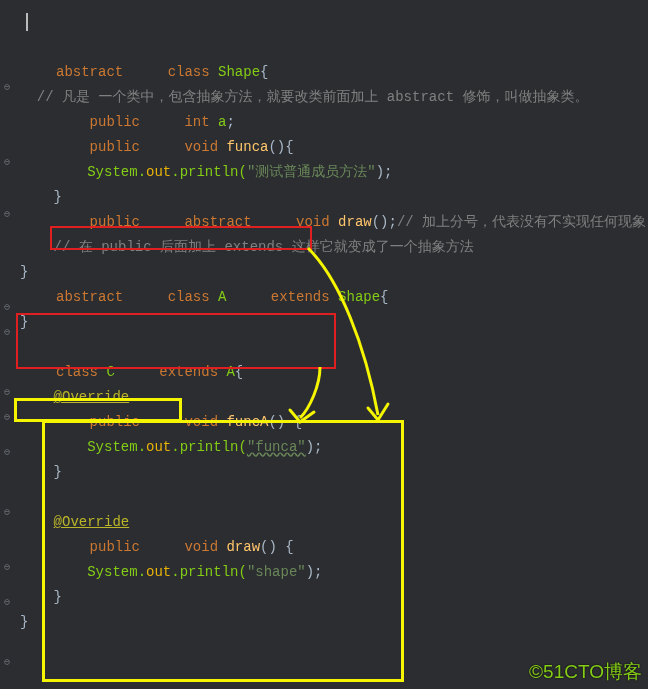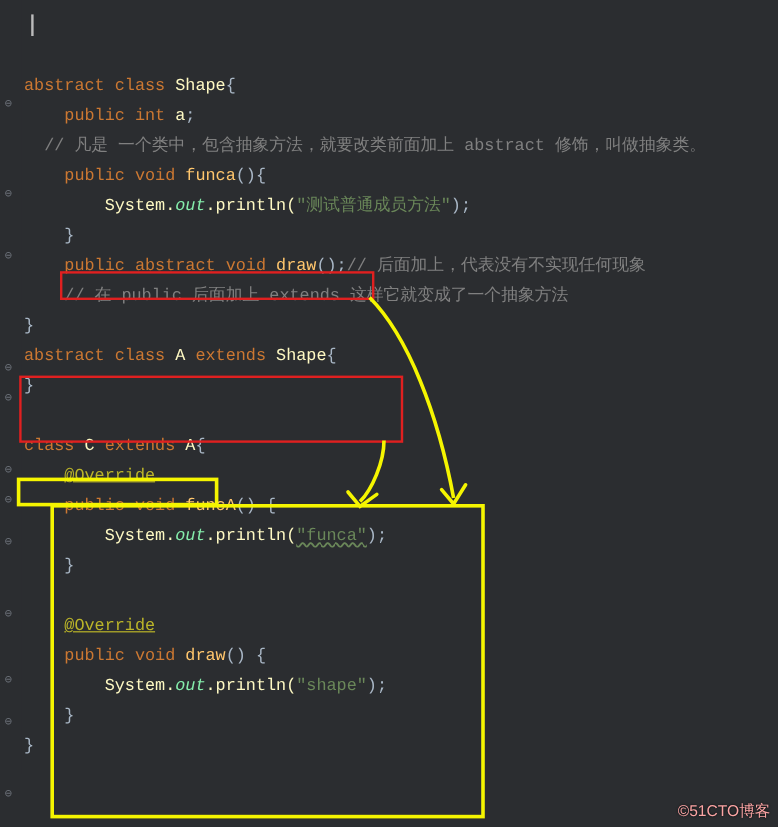--- a/index.html
+++ b/index.html
@@ -31,28 +31,28 @@
   left: 4px;
   color: #6a6f77;
   font-size: 10px;
   user-select: none;
 }
 .code-line {
   white-space: pre;
   height: 25px;
   position: relative;
 }
-.kw { color: #cc7832; }
+.kw { color: #cc7832; margin-left: 36px; }
 .method { color: #ffc66d; }
 .str { color: #6a8759; }
 .str-u { color: #6a8759; text-decoration: underline wavy #6a8759; }
 .comment { color: #808080; }
-.field { color: #86efac; font-style: italic; }
+.field { color: #eab308; }
 .anno { color: #bbb529; text-decoration: underline; }
-.ident { color: #fef9c3; }
+.ident { color: #84cc16; }
 .punc { color: #a9b7c6; }
 .cursor {
   display: inline-block;
   width: 2px;
   height: 18px;
   background: #bbbbbb;
   vertical-align: middle;
   margin-left: 6px;
 }
 
@@ -63,23 +63,23 @@
 }
 .yellow-box {
   position: absolute;
   border: 3px solid #f5f500;
   pointer-events: none;
 }
 .watermark {
   position: absolute;
   right: 6px;
   bottom: 4px;
-  color: #fca5a5;
+  color: #84cc16;
   font-family: sans-serif;
-  font-size: 13px;
+  font-size: 19px;
   text-shadow: 0 0 2px #000;
 }
 svg.arrows {
   position: absolute;
   left: 0;
   top: 0;
   pointer-events: none;
 }
 </style>
 </head>
@@ -99,31 +99,31 @@
     <span class="fold" style="top:555px">⊖</span>
     <span class="fold" style="top:590px">⊖</span>
     <span class="fold" style="top:650px">⊖</span>
   </div>
 
   <div class="code-line"><span class="cursor"></span></div>
   <div class="code-line"></div>
 
   <div class="code-line"><span class="kw">abstract</span> <span class="kw">class</span> <span class="ident">Shape</span><span class="punc">{</span></div>
 
+  <div class="code-line">  <span class="comment">// 凡是 一个类中，包含抽象方法，就要改类前面加上 abstract 修饰，叫做抽象类。</span></div>
+
   <div class="code-line">    <span class="kw">public</span> <span class="kw">int</span> <span class="ident">a</span><span class="punc">;</span></div>
-
-  <div class="code-line">  <span class="comment">// 凡是 一个类中，包含抽象方法，就要改类前面加上 abstract 修饰，叫做抽象类。</span></div>
 
   <div class="code-line">    <span class="kw">public</span> <span class="kw">void</span> <span class="method">funca</span><span class="punc">(){</span></div>
 
   <div class="code-line">        <span class="ident">System.</span><span class="field">out</span><span class="ident">.println(</span><span class="str">"测试普通成员方法"</span><span class="punc">);</span></div>
 
   <div class="code-line">    <span class="punc">}</span></div>
 
-  <div class="code-line">    <span class="kw">public</span> <span class="kw">abstract</span> <span class="kw">void</span> <span class="method">draw</span><span class="punc">();</span><span class="comment">// 后面加上，代表没有不实现任何现象</span></div>
+  <div class="code-line">    <span class="kw">public</span> <span class="kw">abstract</span> <span class="kw">void</span> <span class="method">draw</span><span class="punc">();</span><span class="comment">// 加上分号，代表没有不实现任何现象</span></div>
 
   <div class="code-line">    <span class="comment">// 在 public 后面加上 extends 这样它就变成了一个抽象方法</span></div>
 
   <div class="code-line"><span class="punc">}</span></div>
 
   <div class="code-line"><span class="kw">abstract</span> <span class="kw">class</span> <span class="ident">A</span> <span class="kw">extends</span> <span class="ident">Shape</span><span class="punc">{</span></div>
 
 
   <div class="code-line"><span class="punc">}</span></div>
 

